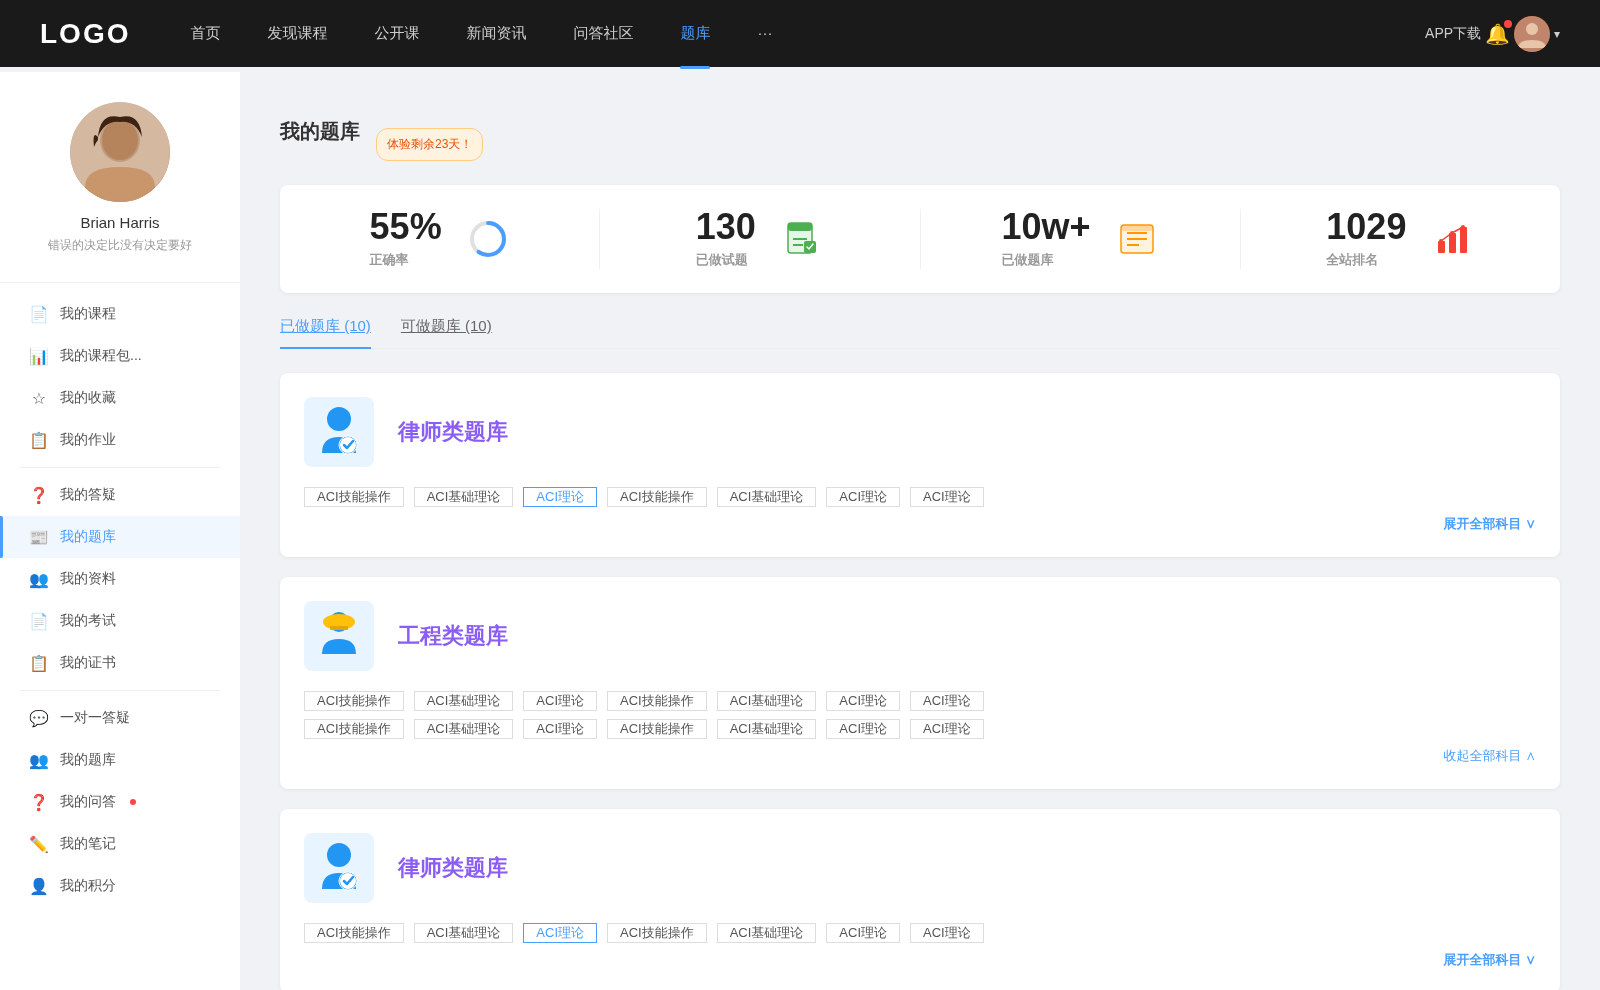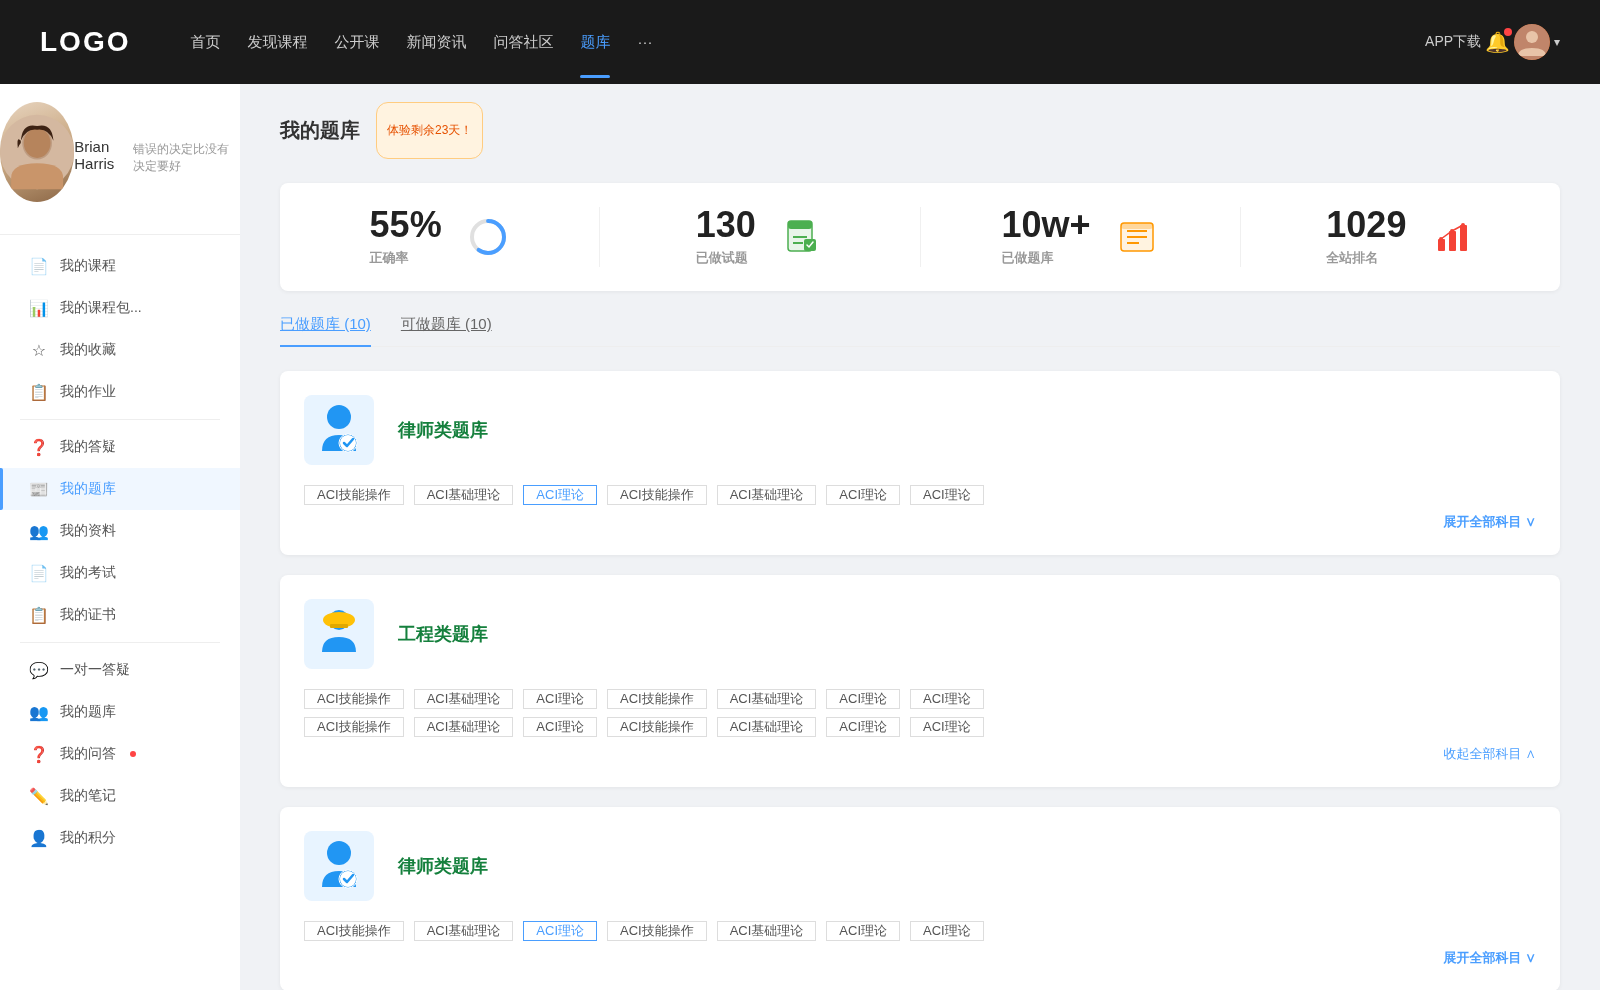--- a/index.html
+++ b/index.html
@@ -1,38 +1,38 @@
 <!DOCTYPE html>
 <html><head>
   <meta charset="utf-8">
   <style>
     * { box-sizing: border-box; margin: 0; padding: 0; }
     body { font-family: 'PingFang SC', 'Microsoft YaHei', sans-serif; background: #f0f2f5; min-width: 1600px; }
 
     
     .navbar {
       background: #1a1a1a;
-      height: 84px;
+      height: 67px;
       display: flex;
       align-items: center;
       padding: 0 40px;
       position: fixed;
       top: 0; left: 0; right: 0;
       z-index: 100;
     }
     .navbar-logo {
       color: #fff;
       font-size: 28px;
       font-weight: bold;
       letter-spacing: 2px;
       margin-right: 60px;
     }
     .navbar-nav {
       display: flex;
-      gap: 27px;
+      gap: 47px;
       flex: 1;
     }
     .nav-item {
       color: #ccc;
       font-size: 15px;
       cursor: pointer;
       position: relative;
     }
     .nav-item.active {
       color: #4a9eff;
@@ -103,23 +103,23 @@
       flex-shrink: 0;
       padding-top: 30px;
       position: fixed;
       top: 72px;
       left: 0;
       bottom: 0;
       overflow-y: auto;
     }
     .profile-section {
       display: flex;
-      flex-direction: row;
+      flex-direction: column;
       align-items: center;
-      padding-bottom: 20px;
+      padding-bottom: 28px;
       border-bottom: 1px solid #eee;
     }
     .avatar-container {
       width: 100px; height: 100px;
       border-radius: 50%;
       overflow: hidden;
       background: #e8e8e8;
       margin-bottom: 12px;
     }
     .avatar-img {
@@ -199,22 +199,23 @@
     .page-title {
       font-size: 20px;
       font-weight: 600;
       color: #333;
     }
     .trial-badge {
       background: #fff3e0;
       border: 1px solid #ffcc80;
       color: #e65100;
       font-size: 12px;
-      padding: 19px 10px;
+      padding: 7px 10px;
       border-radius: 12px;
+      margin-top: 26px;
     }
 
     
     .stats-row {
       display: flex;
       gap: 0;
       background: #fff;
       border-radius: 8px;
       padding: 24px 0;
       margin-bottom: 24px;
@@ -303,23 +304,23 @@
       margin-bottom: 20px;
     }
     .bank-icon {
       width: 70px; height: 70px;
       border-radius: 8px;
       background: #e8f4ff;
       display: flex; align-items: center; justify-content: center;
       flex-shrink: 0;
     }
     .bank-title {
-      font-size: 18px;
+      font-size: 22px;
       font-weight: 600;
-      color: #15803d;
+      color: #8b5cf6;
     }
     .tags-row {
       display: flex;
       flex-wrap: wrap;
       gap: 10px;
       margin-bottom: 8px;
     }
     .tag {
       font-size: 13px;
       color: #555;

